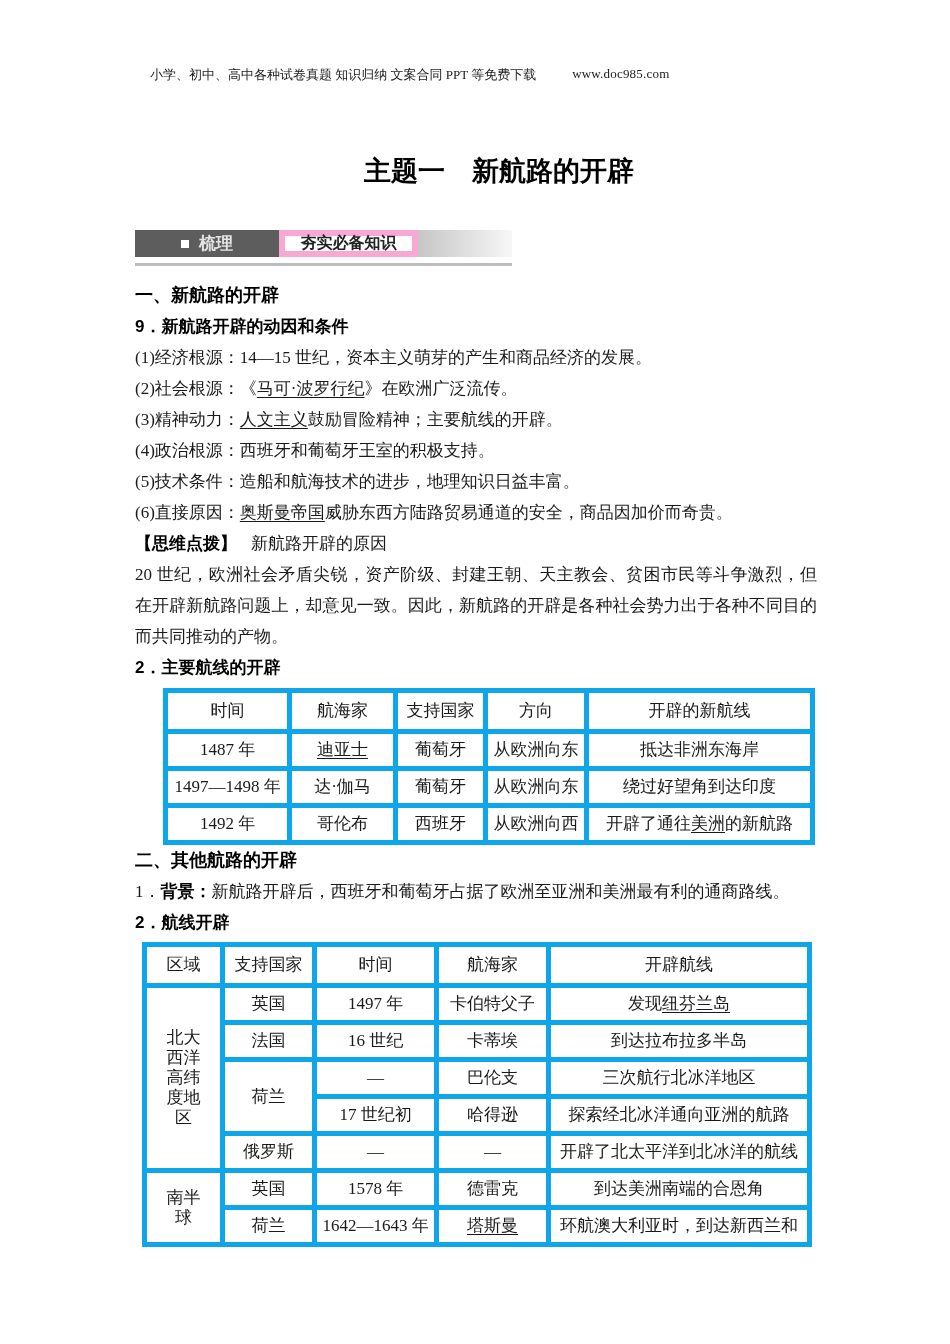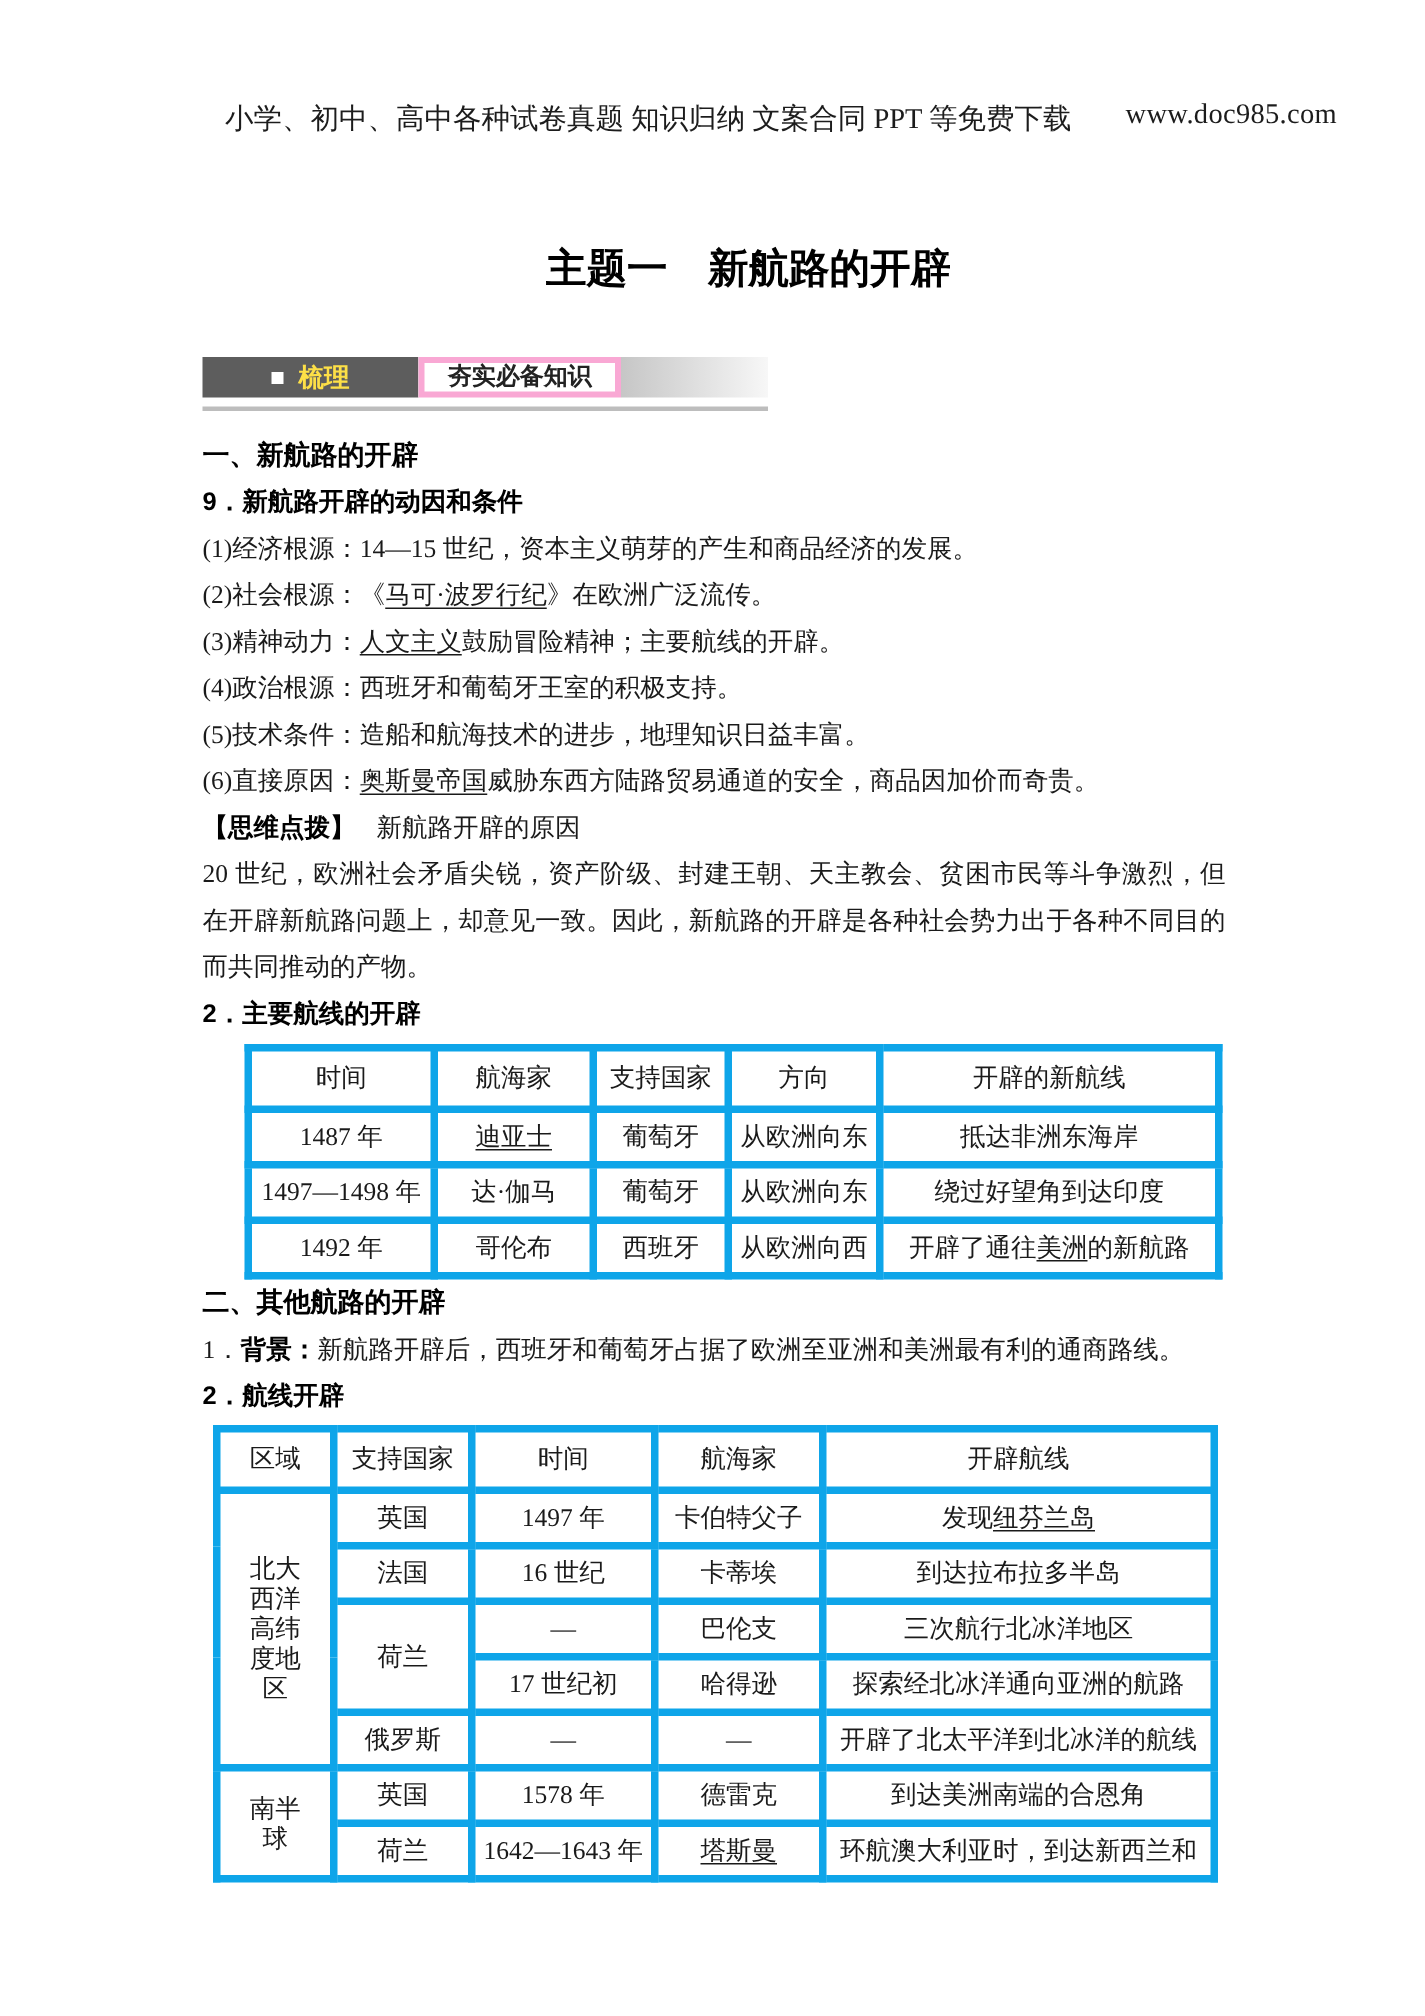--- a/index.html
+++ b/index.html
@@ -9,21 +9,21 @@
     margin:0 auto;
     background:#ffffff;
     font-family:"Liberation Serif","DejaVu Serif",serif;
     color:#1a1a1a;
     overflow:hidden;
   }
   
   .site-header{
     padding-top:66px;
     margin-left:150px;
-    font-size:19px;
+    font-size:13px;
     display:flex;
     gap:36px;
     white-space:nowrap;
     color:#1c1c1c;
   }
   .site-header .url{letter-spacing:.2px;}
   
   .doc-title{
     margin:67px 0 0 0;
     text-align:center;
@@ -33,30 +33,30 @@
     line-height:40px;
     color:#000;
     padding-left:48px;
   }
   
   .banner{margin:39px 0 0 135px;width:377px;}
   .banner-row{display:flex;height:27px;}
   .banner-tab{
     width:144px;
     background:#5d5d5d;
-    color:#fde047;
+    color:#e5e5e5;
     font-family:"Liberation Sans","DejaVu Sans",sans-serif;
     font-weight:700;font-size:17px;
     display:flex;align-items:center;justify-content:center;gap:10px;
   }
   .banner-tab .sq{width:8px;height:8px;background:#fff;display:inline-block;}
   .banner-caption{
     width:127px;
     background:#fff;
-    border:4px solid #f9a8d4;
+    border:6px solid #f9a8d4;
     color:#222;
     font-family:"Liberation Sans","DejaVu Sans",sans-serif;
     font-weight:700;font-size:16px;
     display:flex;align-items:center;justify-content:center;
   }
   .banner-fade{flex:1;background:linear-gradient(to right,#c6c6c6,#f7f7f7);}
   .banner-line{margin-top:6px;height:3px;background:#bdbdbd;}
   
   .content{margin:14px 0 0 135px;width:682px;}
   h2.sec{

